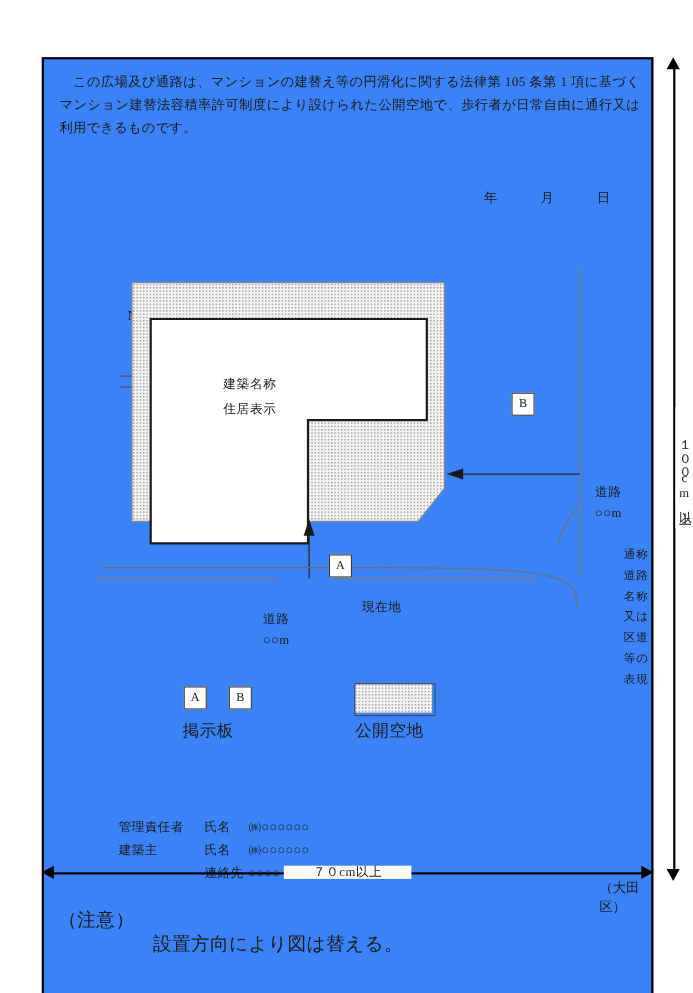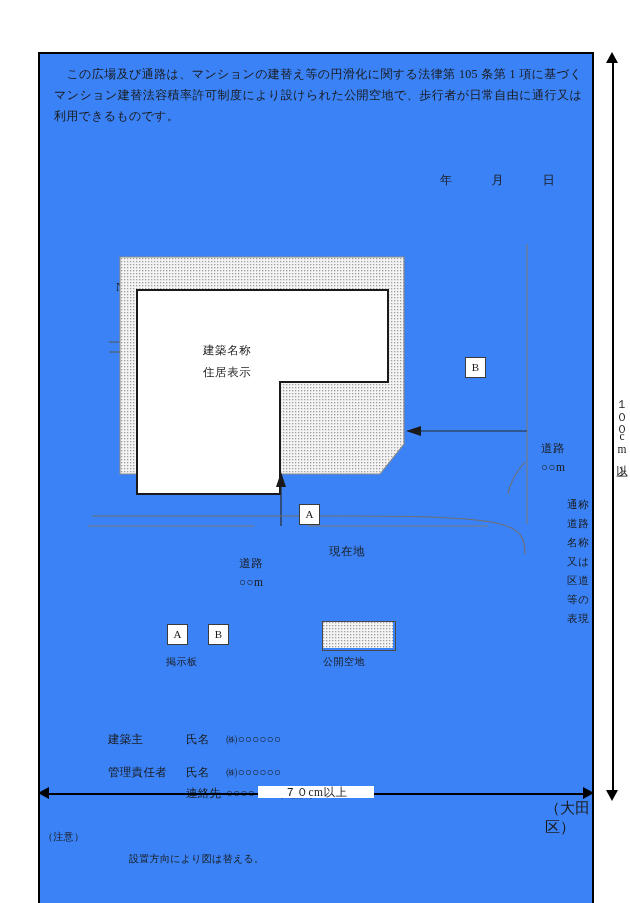--- a/index.html
+++ b/index.html
@@ -67,33 +67,33 @@
   .road-r{position:absolute;left:501px;top:385px;font-size:11.5px;line-height:19px;letter-spacing:0.5px;}
   .road-b{position:absolute;left:199px;top:500px;font-size:11.5px;line-height:19px;letter-spacing:0.5px;text-align:center;}
   .genzaichi{position:absolute;left:289px;top:490px;font-size:11.5px;letter-spacing:0.5px;text-align:center;}
 
   .tsusho{
     position:absolute;left:527px;top:441px;
     font-size:10.5px;line-height:19px;letter-spacing:0.8px;
   }
 
   
-  .legend-label{position:absolute;font-size:10px;letter-spacing:0.5px;}
+  .legend-label{position:absolute;font-size:15px;letter-spacing:0.5px;}
   .legend-swatch{
     position:absolute;left:282px;top:567px;width:72px;height:28px;
     border:1.1px solid #4a4a4a;
   }
 
   
   .form-rows{position:absolute;left:68px;top:678px;font-size:11.5px;letter-spacing:0.3px;}
   .frow{position:relative;height:21px;white-space:nowrap;}
   .frow.gap{margin-top:12px;}
   .f-key{display:inline-block;width:78px;}
   .f-sub{display:inline-block;width:40px;}
-  .ward{position:absolute;left:505px;top:745px;font-size:15px;}
+  .ward{position:absolute;left:505px;top:745px;font-size:12px;}
 
   
   .dim-h{position:absolute;left:38px;top:787px;width:556px;height:14px;}
   .dim-h .line{position:absolute;left:6px;top:6px;width:544px;height:1.6px;background:#000;}
   .dim-h .cap{
     position:absolute;left:0;right:0;top:-2px;text-align:center;
     font-size:11.5px;letter-spacing:0.5px;
   }
   .dim-h .cap em{background:#fff;padding:0 26px;font-style:normal;}
   .arrow-l,.arrow-r{position:absolute;top:0;width:0;height:0;
@@ -109,22 +109,22 @@
     writing-mode:vertical-rl;text-orientation:upright;
   }
   .dim-v .cap em{background:#fff;padding:22px 0;font-style:normal;display:inline-block;}
   .arrow-t,.arrow-b{position:absolute;left:0;width:0;height:0;
     border-left:6.5px solid transparent;border-right:6.5px solid transparent;}
   .arrow-t{top:0;border-bottom:11px solid #000;}
   .arrow-b{bottom:0;border-top:11px solid #000;}
 
   
   .note{
-    position:absolute;left:43px;top:826px;width:520px;
-    font-size:10px;line-height:22px;letter-spacing:0.3px;
+    position:absolute;left:53px;top:826px;width:520px;
+    font-size:17px;line-height:22px;letter-spacing:0.3px;
   }
   .note .nbody{display:block;margin-left:52px;margin-top:-22px;}
   .note .nline2{display:block;margin-left:86px;}
 
   svg{display:block;}
 </style>
 </head>
 <body>
 
 <div class="page">
@@ -221,25 +221,25 @@
             <rect width="3" height="3" fill="#f4f4f4"></rect>
             <rect x="0" y="0" width="1.3" height="1.3" fill="#9e9e9e"></rect>
           </pattern>
         </defs>
         <rect width="70" height="26" fill="url(#dots2)"></rect>
       </svg>
     </div>
     <div class="legend-label" style="left:283px;top:601px;">公開空地</div>
 
     <div class="form-rows">
+      <div class="frow gap">
+        <span class="f-key">管理責任者</span><span class="f-sub">氏名</span><span>㈱○○○○○○</span>
+      </div>
       <div class="frow">
         <span class="f-key">建築主</span><span class="f-sub">氏名</span><span>㈱○○○○○○</span>
-      </div>
-      <div class="frow gap">
-        <span class="f-key">管理責任者</span><span class="f-sub">氏名</span><span>㈱○○○○○○</span>
       </div>
       <div class="frow">
         <span class="f-key"></span><span class="f-sub">連絡先</span><span>○○○○</span><span style="display:inline-block;width:18px;"></span><span>（電話）</span><span>○○○○○</span>
       </div>
     </div>
     <div class="ward">（大田区）</div>
 
   </div>
 
   <div class="dim-h">

